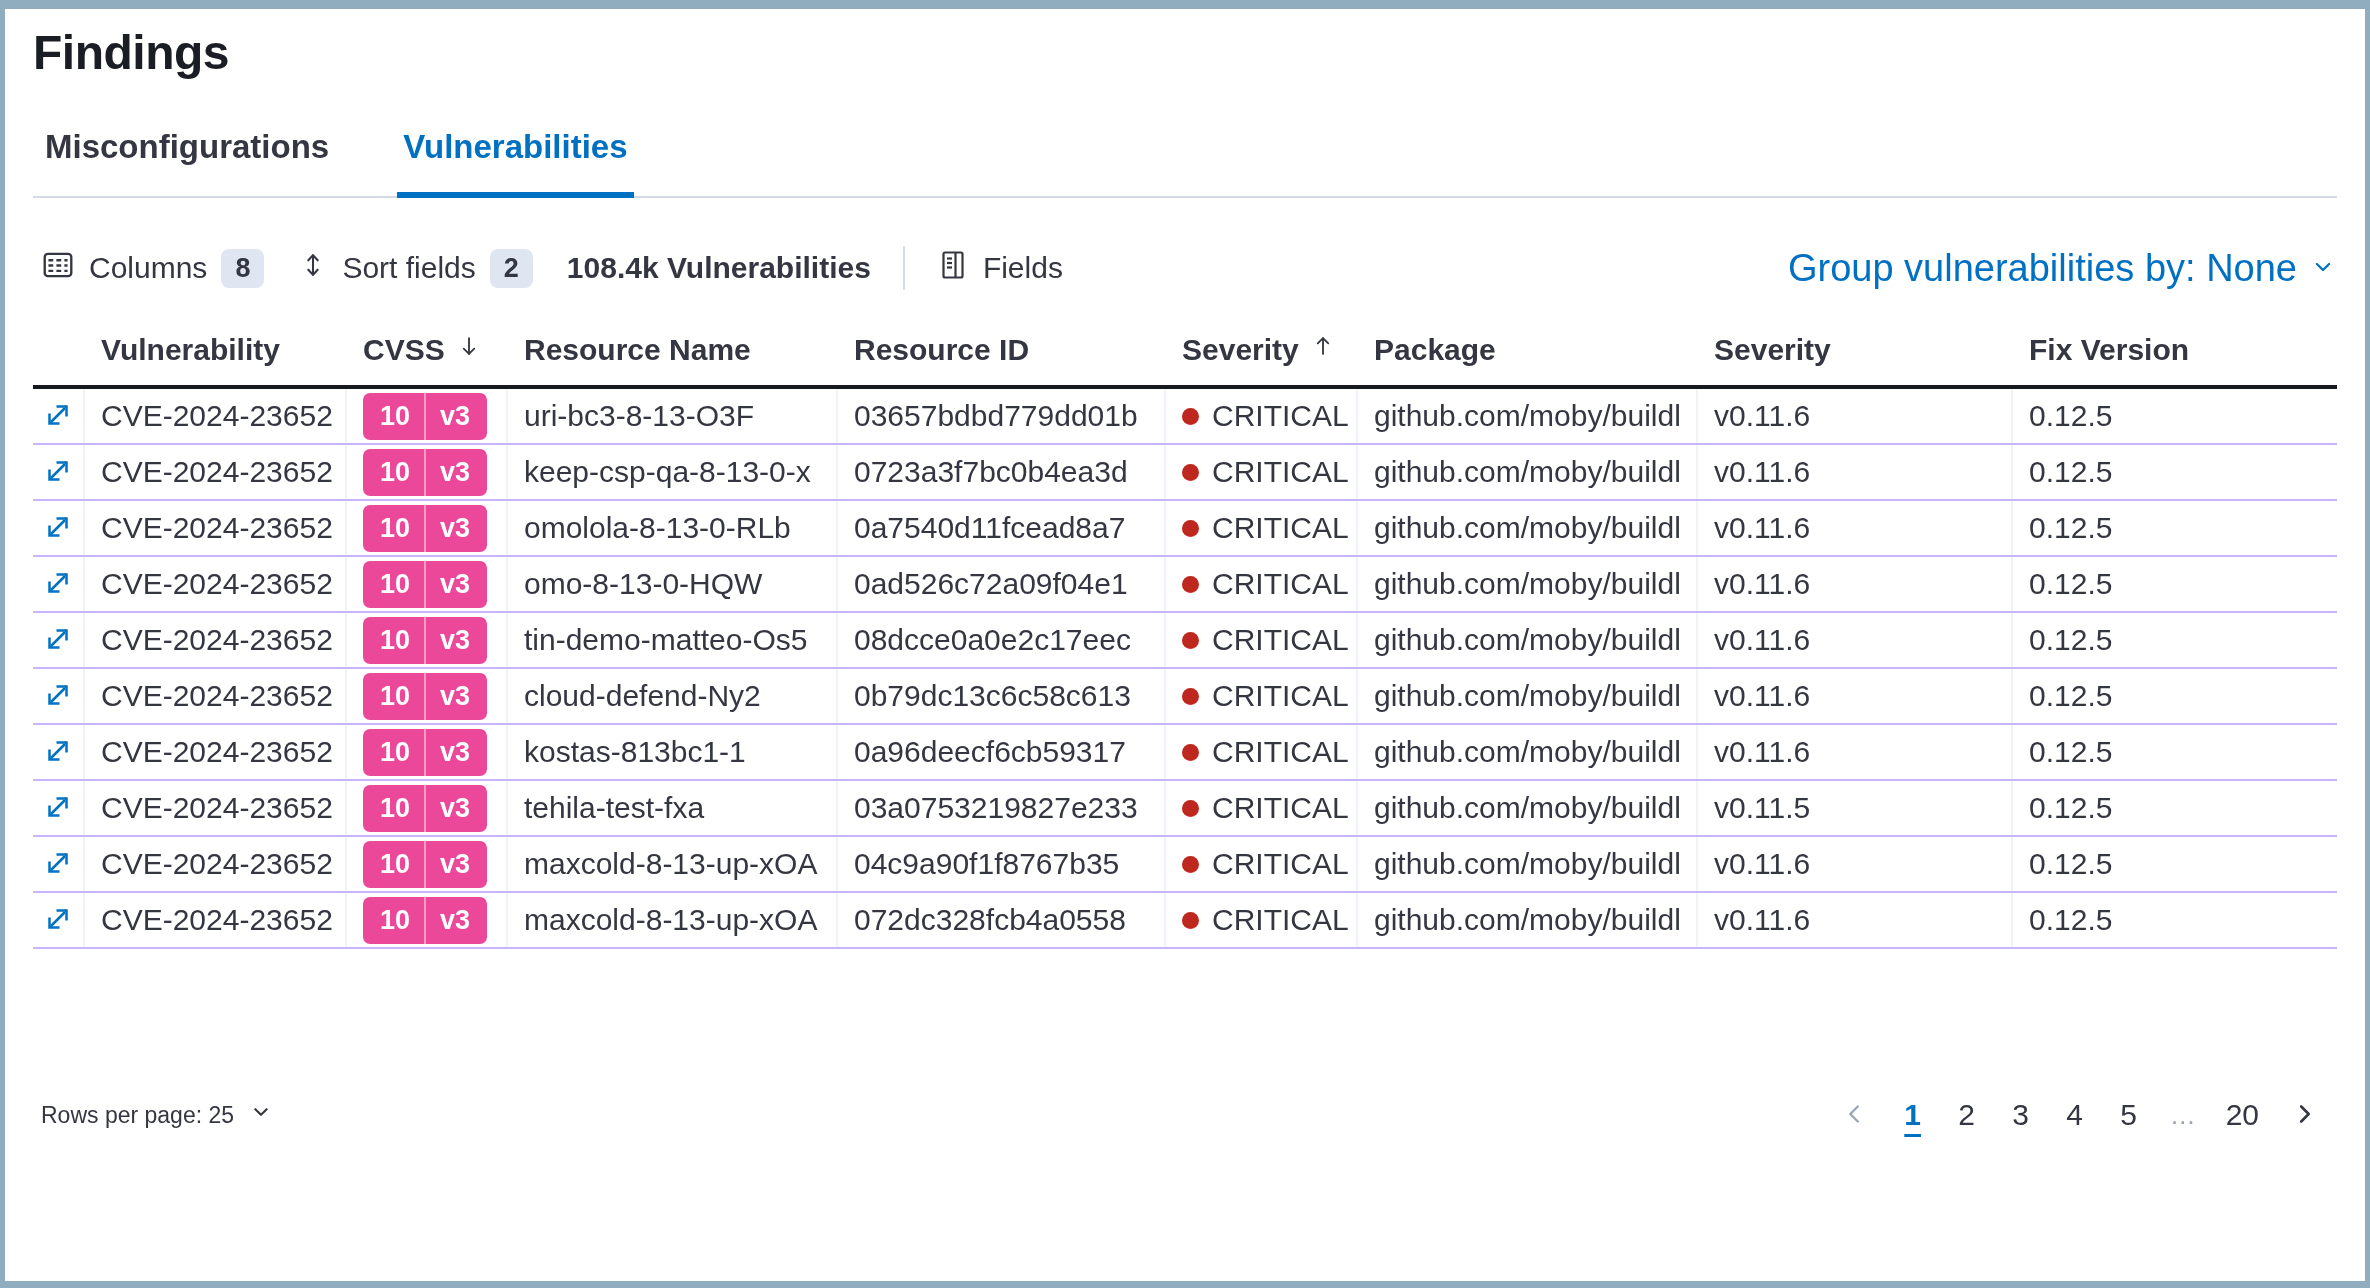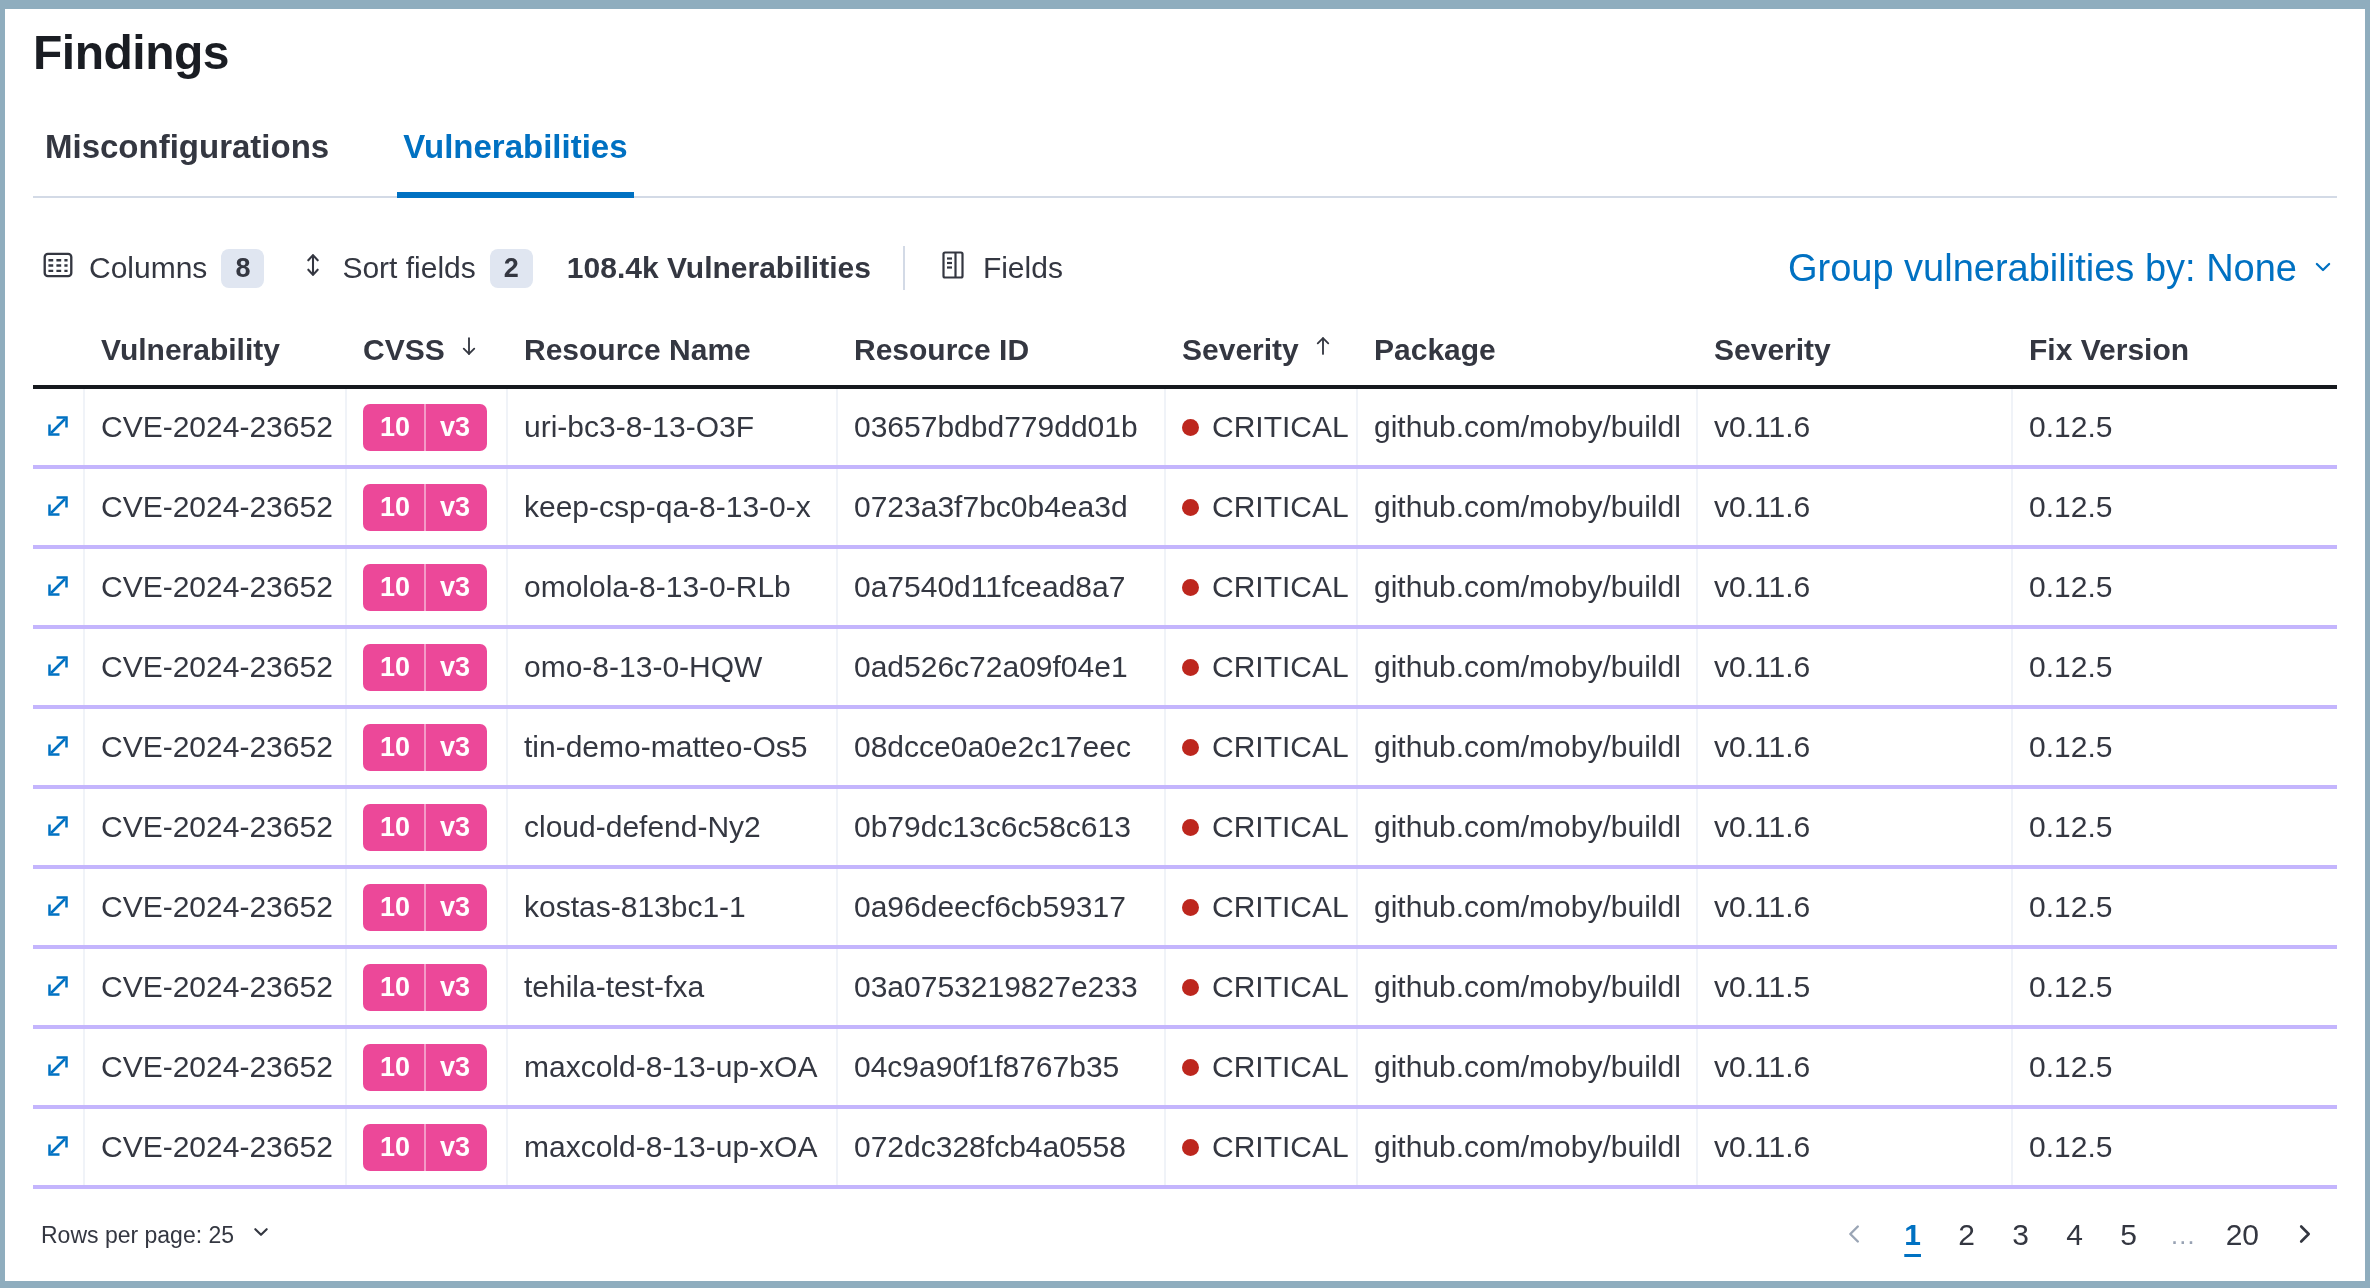--- a/index.html
+++ b/index.html
@@ -27,21 +27,21 @@
   .tbtn svg { flex: none; }
   .count-badge { background: #e0e6f1; border-radius: 8px; padding: 4px 14px; font-size: 27px; font-weight: 700; color: #343741; }
   .sp34 { width: 34px; flex: none; }
   .total { font-size: 30px; font-weight: 700; white-space: nowrap; }
   .vdiv { width: 2px; height: 44px; background: #d3dae6; margin: 0 32px; flex: none; }
   .group-by { margin-left: auto; display: flex; align-items: center; gap: 12px; color: #0071c2; font-size: 38px; cursor: pointer; }
 
   .grid { margin-top: 30px; }
   .grid-header { display: flex; border-bottom: 4px solid #16191e; }
   .hcell { display: flex; align-items: center; gap: 10px; padding: 12px 0 18px 16px; font-size: 30px; font-weight: 700; white-space: nowrap; overflow: hidden; }
-  .row { display: flex; align-items: flex-start; height: 80px; border-bottom: 4px solid #c4b5fd; }
+  .row { display: flex; align-items: flex-start; height: 56px; border-bottom: 2px solid #c4b5fd; }
   .cell { height: 100%; display: flex; align-items: center; padding-left: 16px; white-space: nowrap; overflow: hidden; font-size: 30px; border-right: 2px solid #f0f3f8; }
   .cell:last-child { border-right: none; }
 
   .c0 { width: 52px; flex: none; }
   .c1 { width: 262px; flex: none; }
   .c2 { width: 161px; flex: none; }
   .c3 { width: 330px; flex: none; }
   .c4 { width: 328px; flex: none; }
   .c5 { width: 192px; flex: none; }
   .c6 { width: 340px; flex: none; }

